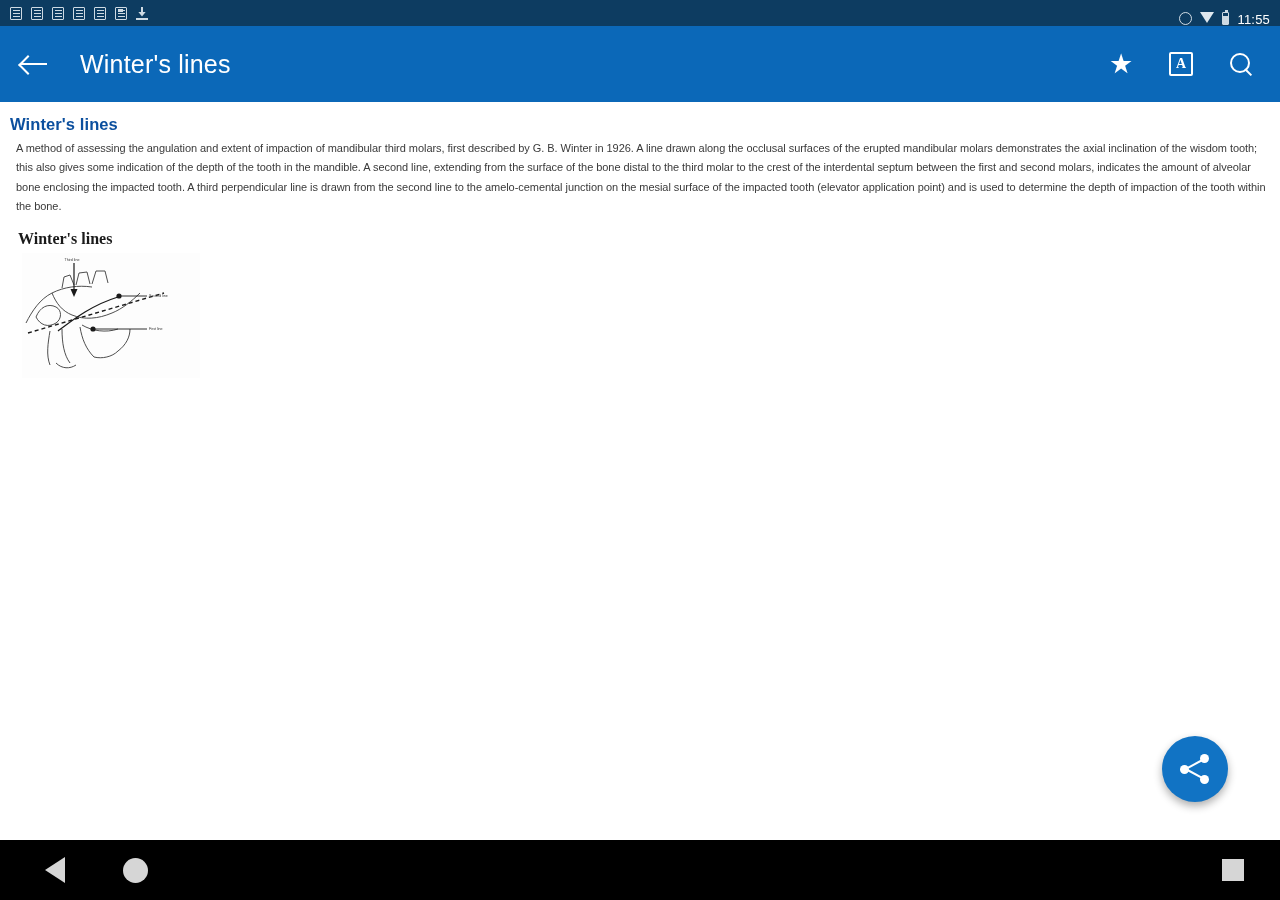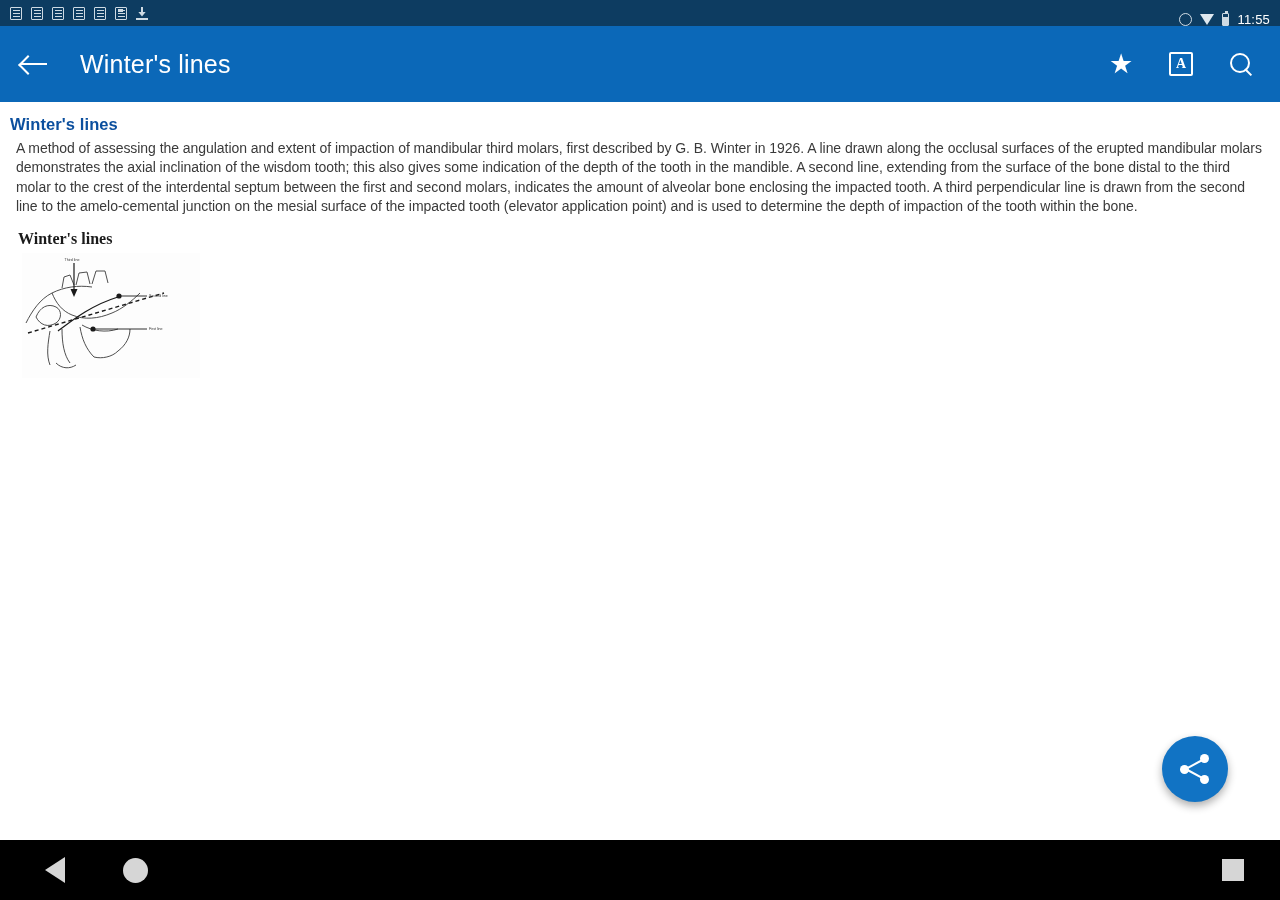--- a/index.html
+++ b/index.html
@@ -21,21 +21,21 @@
     height: 26px;
     background: #0d3c61;
     display: flex;
     align-items: center;
     padding: 0 10px;
     color: #e8eef3;
     font-size: 12px;
     flex: none;
   }
   .status-left { display: flex; align-items: center; gap: 9px; }
-  .status-right { margin-left: auto; display: flex; align-items: center; gap: 8px; margin-top: 12px; }
+  .status-right { margin-left: auto; display: flex; gap: 8px; margin-top: 12px; }
   .sysicon { width: 13px; height: 13px; display: inline-block; position: relative; opacity: .92; }
   .ic-note {
     border: 1.5px solid #dfe8ef;
     border-radius: 1px;
     width: 12px; height: 13px;
   }
   .ic-note::before {
     content: "";
     position: absolute; left: 1.5px; right: 1.5px; top: 2.5px;
     height: 1px; background: #dfe8ef;
@@ -147,21 +147,21 @@
   }
   .entry-title {
     color: #0b4f9e;
     font-size: 16.5px;
     font-weight: 700;
     margin: 3px 0 5px 2px;
     letter-spacing: .1px;
   }
   .entry-body {
     color: #3a3a3a;
-    font-size: 14px;
+    font-size: 11px;
     line-height: 19.3px;
     text-align: left;
     margin: 0 6px 12px 8px;
     letter-spacing: -0.05px;
   }
   .figure-caption {
     margin: 14px 0 5px 10px;
     font-family: "Liberation Serif", serif;
     font-size: 16px;
     font-weight: 700;

